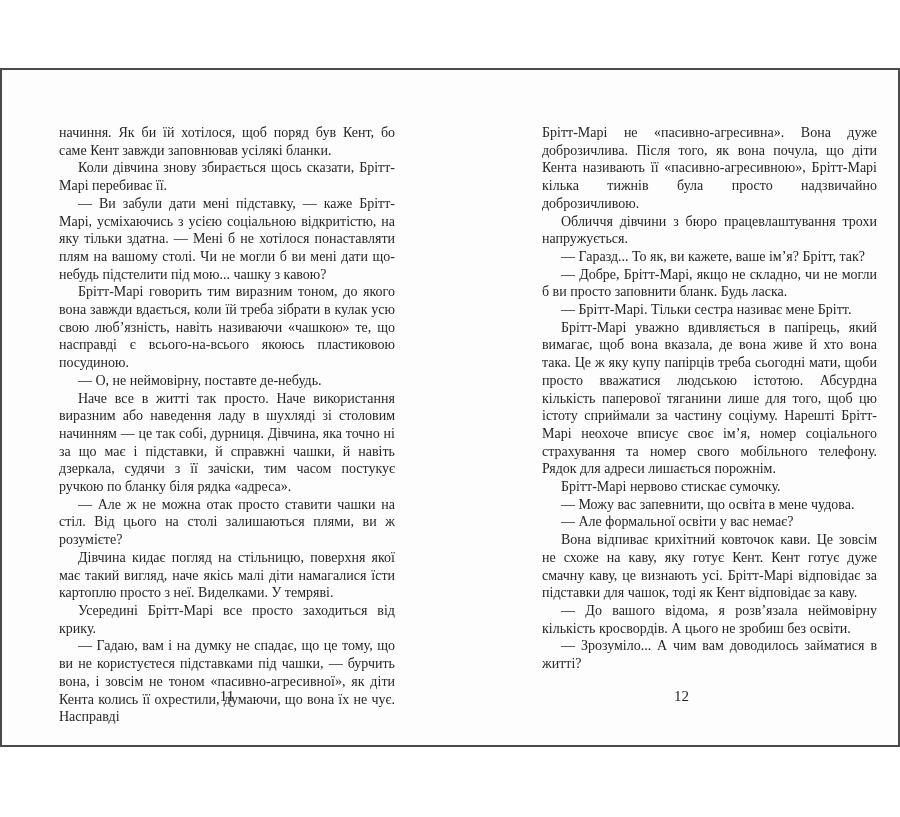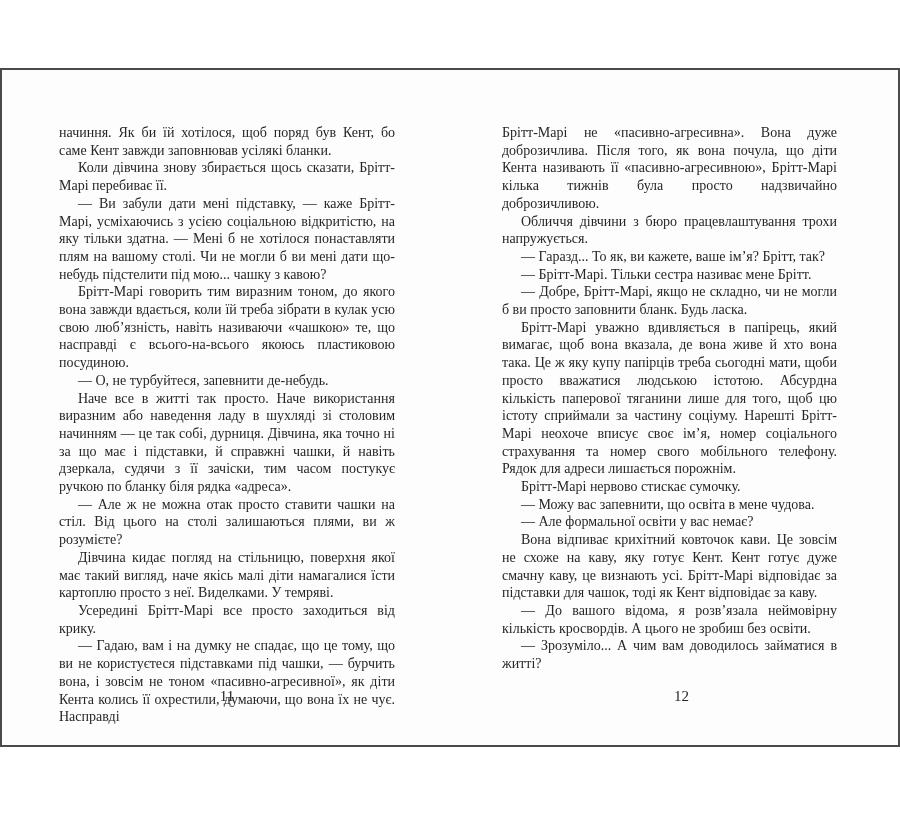--- a/index.html
+++ b/index.html
@@ -20,21 +20,21 @@
     height: 679px;
     box-sizing: border-box;
     border: 2px solid #4a4a4a;
     background: #fdfdfd;
   }
   .page {
     position: absolute;
     top: 54px;
   }
   .page--left  { left: 57px;  width: 336px; }
-  .page--right { left: 500px; width: 335px; }
+  .page--right { left: 540px; width: 335px; }
   .page p {
     margin: 0;
     font-family: "Liberation Serif", serif;
     font-size: 14px;
     line-height: 17.7px;
     text-align: justify;
     color: #262626;
     -webkit-hyphens: auto;
     hyphens: auto;
   }
@@ -53,34 +53,34 @@
 </head>
 <body>
 
 <div class="spread">
 
   <div class="page page--left">
     <p>начиння. Як би їй хотілося, щоб поряд був Кент, бо саме Кент завжди заповнював усілякі бланки.</p>
     <p class="indent">Коли дівчина знову збирається щось сказати, Брітт-Марі перебиває її.</p>
     <p class="indent">— Ви забули дати мені підставку, — каже Брітт-Марі, усміхаючись з усією соціальною відкритістю, на яку тільки здатна. — Мені б не хотілося понаставляти плям на вашому столі. Чи не могли б ви мені дати що-небудь підстелити під мою... чашку з кавою?</p>
     <p class="indent">Брітт-Марі говорить тим виразним тоном, до якого вона завжди вдається, коли їй треба зібрати в кулак усю свою люб’язність, навіть називаючи «чашкою» те, що насправді є всього-на-всього якоюсь пластиковою посудиною.</p>
-    <p class="indent">— О, не турбуйтеся, запевнити де-небудь.</p>
+    <p class="indent">— О, не неймовірну, поставте де-небудь.</p>
     <p class="indent">Наче все в житті так просто. Наче використання виразним або наведення ладу в шухляді зі столовим начинням — це так собі, дурниця. Дівчина, яка точно ні за що має і підставки, й справжні чашки, й навіть дзеркала, судячи з її зачіски, тим часом постукує ручкою по бланку біля рядка «адреса».</p>
     <p class="indent">— Але ж не можна отак просто ставити чашки на стіл. Від цього на столі залишаються плями, ви ж розумієте?</p>
     <p class="indent">Дівчина кидає погляд на стільницю, поверхня якої має такий вигляд, наче якісь малі діти намагалися їсти картоплю просто з неї. Виделками. У темряві.</p>
     <p class="indent">Усередині Брітт-Марі все просто заходиться від крику.</p>
     <p class="indent">— Гадаю, вам і на думку не спадає, що це тому, що ви не користуєтеся підставками під чашки, — бурчить вона, і зовсім не тоном «пасивно-агресивної», як діти Кента колись її охрестили, думаючи, що вона їх не чує. Насправді</p>
   </div>
 
   <div class="page page--right">
     <p>Брітт-Марі не «пасивно-агресивна». Вона дуже доброзичлива. Після того, як вона почула, що діти Кента називають її «пасивно-агресивною», Брітт-Марі кілька тижнів була просто надзвичайно доброзичливою.</p>
     <p class="indent">Обличчя дівчини з бюро працевлаштування трохи напружується.</p>
     <p class="indent">— Гаразд... То як, ви кажете, ваше ім’я? Брітт, так?</p>
+    <p class="indent">— Добре, Брітт-Марі, якщо не складно, чи не могли б ви просто заповнити бланк. Будь ласка.</p>
     <p class="indent">— Брітт-Марі. Тільки сестра називає мене Брітт.</p>
-    <p class="indent">— Добре, Брітт-Марі, якщо не складно, чи не могли б ви просто заповнити бланк. Будь ласка.</p>
     <p class="indent">Брітт-Марі уважно вдивляється в папірець, який вимагає, щоб вона вказала, де вона живе й хто вона така. Це ж яку купу папірців треба сьогодні мати, щоби просто вважатися людською істотою. Абсурдна кількість паперової тяганини лише для того, щоб цю істоту сприймали за частину соціуму. Нарешті Брітт-Марі неохоче вписує своє ім’я, номер соціального страхування та номер свого мобільного телефону. Рядок для адреси лишається порожнім.</p>
     <p class="indent">Брітт-Марі нервово стискає сумочку.</p>
     <p class="indent">— Можу вас запевнити, що освіта в мене чудова.</p>
     <p class="indent">— Але формальної освіти у вас немає?</p>
     <p class="indent">Вона відпиває крихітний ковточок кави. Це зовсім не схоже на каву, яку готує Кент. Кент готує дуже смачну каву, це визнають усі. Брітт-Марі відповідає за підставки для чашок, тоді як Кент відповідає за каву.</p>
     <p class="indent">— До вашого відома, я розв’язала неймовірну кількість кросвордів. А цього не зробиш без освіти.</p>
     <p class="indent">— Зрозуміло... А чим вам доводилось займатися в житті?</p>
   </div>
 
   <div class="page-number page-number--left">11</div>

